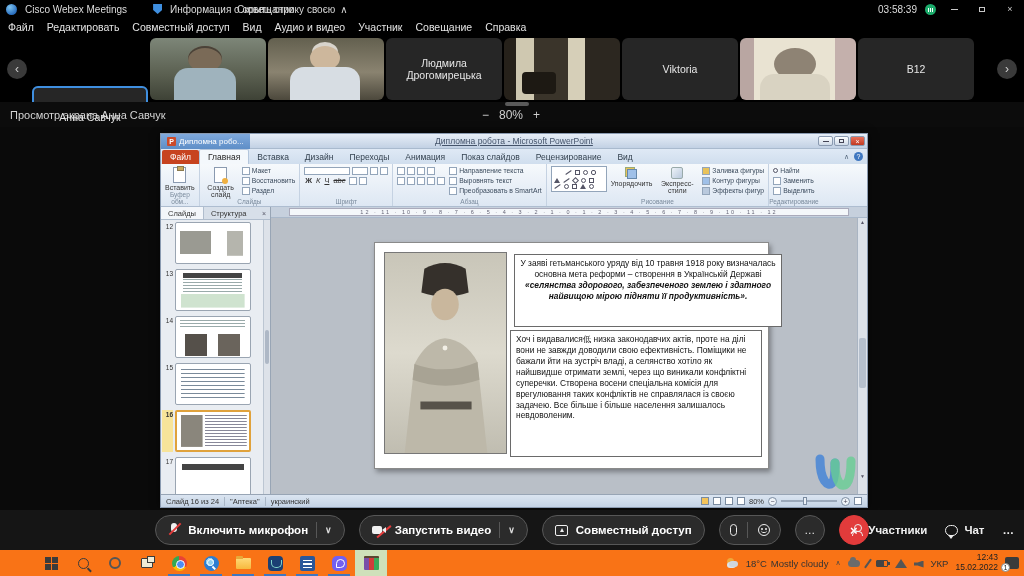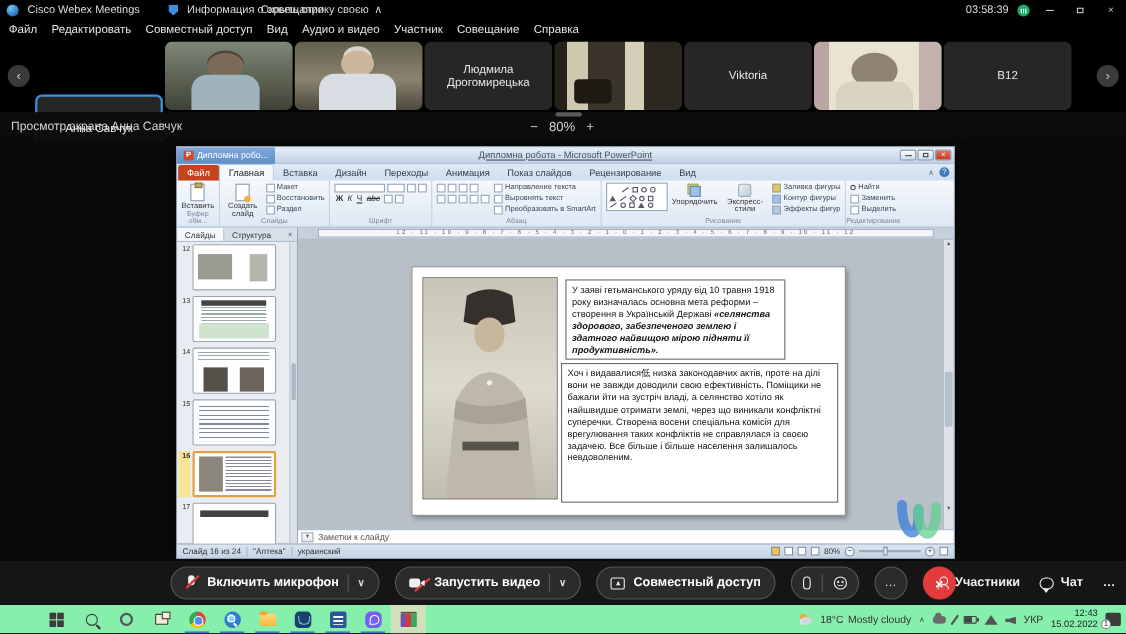--- a/index.html
+++ b/index.html
@@ -122,21 +122,21 @@
   .ruler .rbar { width:94%; height:8px; background:#f4f7fa; border:1px solid #aab; font-size:5.5px; color:#667; text-align:center; letter-spacing:2px; overflow:hidden; line-height:7px; }
   .slide-area { flex:1; background:#b9bfc7; position:relative; overflow:hidden; }
   .vsb { position:absolute; right:0; top:0; bottom:0; width:10px; background:#dde2e9; border-left:1px solid #a9b4c2; }
   .vsb .a { position:absolute; left:1px; width:7px; height:7px; font-size:5px; color:#556; text-align:center; line-height:7px; }
   .vsb .a.up { top:1px; } .vsb .a.dn { bottom:14px; }
   .vsb .vthumb { position:absolute; top:120px; left:1px; width:7px; height:50px; background:#b6c0cd; border-radius:2px; }
 
   .slide { position:absolute; left:103px; top:24px; width:395px; height:227px; background:#fff; border:1px solid #8a8a8a; box-shadow:2px 3px 5px rgba(0,0,0,.35); }
   .photo { position:absolute; left:9px; top:9px; width:123px; height:202px; border:1px solid #777; background:#d6d3c8; }
   .txtbox { position:absolute; border:1px solid #6a6a6a; background:#fff; padding:3px 5px; font-size:8.4px; line-height:1.3; color:#111; }
-  .box1 { left:139px; top:11px; width:200px; height:73px; }
+  .box1 { left:139px; top:11px; width:268px; height:73px;text-align:center; }
   .box1 .em { font-weight:bold; font-style:italic; }
   .box2 { left:135px; top:87px; width:252px; height:127px; }
 
   .notes { height:13px; background:#fff; border-top:1px solid #a9b8ca; display:flex; align-items:center; gap:4px; padding-left:3px; font-size:8px; color:#555; }
   .notes .collapse { width:11px; height:9px; border:1px solid #9aa5b2; background:linear-gradient(#fff,#dfe6ee); font-size:5px; color:#556; display:flex; align-items:center; justify-content:center; }
 
   .statusbar { height:13px; background:linear-gradient(#dbe5f1,#c3d2e4); border-top:1px solid #98a5b5; display:flex; align-items:center; gap:5px; padding:0 5px; font-size:7.5px; color:#333; }
   .sdiv { width:1px; height:9px; background:#a9b6c6; }
   .status-right { margin-left:auto; display:flex; align-items:center; gap:4px; }
   .vicon { width:8px; height:8px; border:1px solid #7a8ba0; background:#fff; }
@@ -169,21 +169,21 @@
   .smile-ic::after { content:""; position:absolute; left:2px; bottom:2px; width:6px; height:3px; border-bottom:1.5px solid #eee; border-radius:0 0 6px 6px; }
   .bar-right { position:absolute; right:10px; display:flex; align-items:center; gap:18px; color:#efefef; font-size:11.5px; font-weight:600; }
   .bar-right .item { display:flex; align-items:center; gap:6px; }
   .person-ic { width:10px; height:12px; position:relative; }
   .person-ic::before { content:""; position:absolute; left:2px; top:0; width:6px; height:6px; border:1.5px solid #eee; border-radius:50%; }
   .person-ic::after { content:""; position:absolute; left:0; bottom:0; width:9px; height:4px; border:1.5px solid #eee; border-bottom:none; border-radius:5px 5px 0 0; }
   .chat-ic { width:13px; height:11px; border:1.5px solid #eee; border-radius:6px; position:relative; }
   .chat-ic::after { content:""; position:absolute; left:2px; bottom:-4px; border-left:3px solid transparent; border-right:3px solid transparent; border-top:4px solid #eee; }
 
   
-  .taskbar { position:absolute; top:550px; left:0; width:100%; height:26px; background:#86efac; display:flex; align-items:center;padding-left:35px; }
+  .taskbar { position:absolute; top:550px; left:0; width:100%; height:26px; background:#f97316; display:flex; align-items:center;padding-left:35px; }
   .tslot { width:32px; height:26px; display:flex; align-items:center; justify-content:center; position:relative; }
   .tslot.run::after { content:""; position:absolute; bottom:0; left:5px; right:5px; height:2px; background:#3f76bf; }
   .tslot.activeapp { background:#cfe0ba; }
   .win-ic { width:13px; height:13px; display:grid; grid-template-columns:6px 6px; grid-template-rows:6px 6px; gap:1px; }
   .win-ic span { background:#3b3b3b; }
   .search-ic { width:11px; height:11px; border:1.5px solid #3b3b3b; border-radius:50%; position:relative; }
   .search-ic::after { content:""; position:absolute; right:-4px; bottom:-3px; width:5px; height:1.5px; background:#3b3b3b; transform:rotate(45deg); }
   .cortana-ic { width:12px; height:12px; border:2px solid #555; border-radius:50%; }
   .tview-ic { width:12px; height:10px; border:1.5px solid #3b3b3b; border-radius:1px; position:relative; background:#f0ecd6; }
   .tview-ic::after { content:""; position:absolute; right:-3px; top:-3px; width:6px; height:5px; border:1.5px solid #3b3b3b; background:#f0ecd6; }
@@ -545,24 +545,20 @@
               </svg>
               <div class="txtbox box1"><span>У заяві гетьманського уряду від 10 травня 1918 року визначалась основна мета реформи – створення в Українській Державі </span><span class="em">«селянства здорового, забезпеченого землею і здатного найвищою мірою підняти її продуктивність».</span></div>
               <div class="txtbox box2"><span>Хоч і видавалися低 низка законодавчих актів, проте на ділі вони не завжди доводили свою ефективність. Поміщики не бажали йти на зустріч владі, а селянство хотіло як найшвидше отримати землі, через що виникали конфліктні суперечки. Створена восени спеціальна комісія для врегулювання таких конфліктів не справлялася із своєю задачею. Все більше і більше населення залишалось невдоволеним.</span></div>
             </div>
             <div class="vsb">
               <span class="a up">▲</span>
               <span class="vthumb"></span>
               <span class="a dn">▼</span>
             </div>
           </div>
-          <div class="notes">
-            <span class="collapse">▼</span>
-            <span>Заметки к слайду</span>
-          </div>
         </div>
       </div>
 
       <div class="statusbar">
         <span>Слайд 16 из 24</span>
         <span class="sdiv"></span>
         <span>"Аптека"</span>
         <span class="sdiv"></span>
         <span>украинский</span>
         <span class="status-right">

